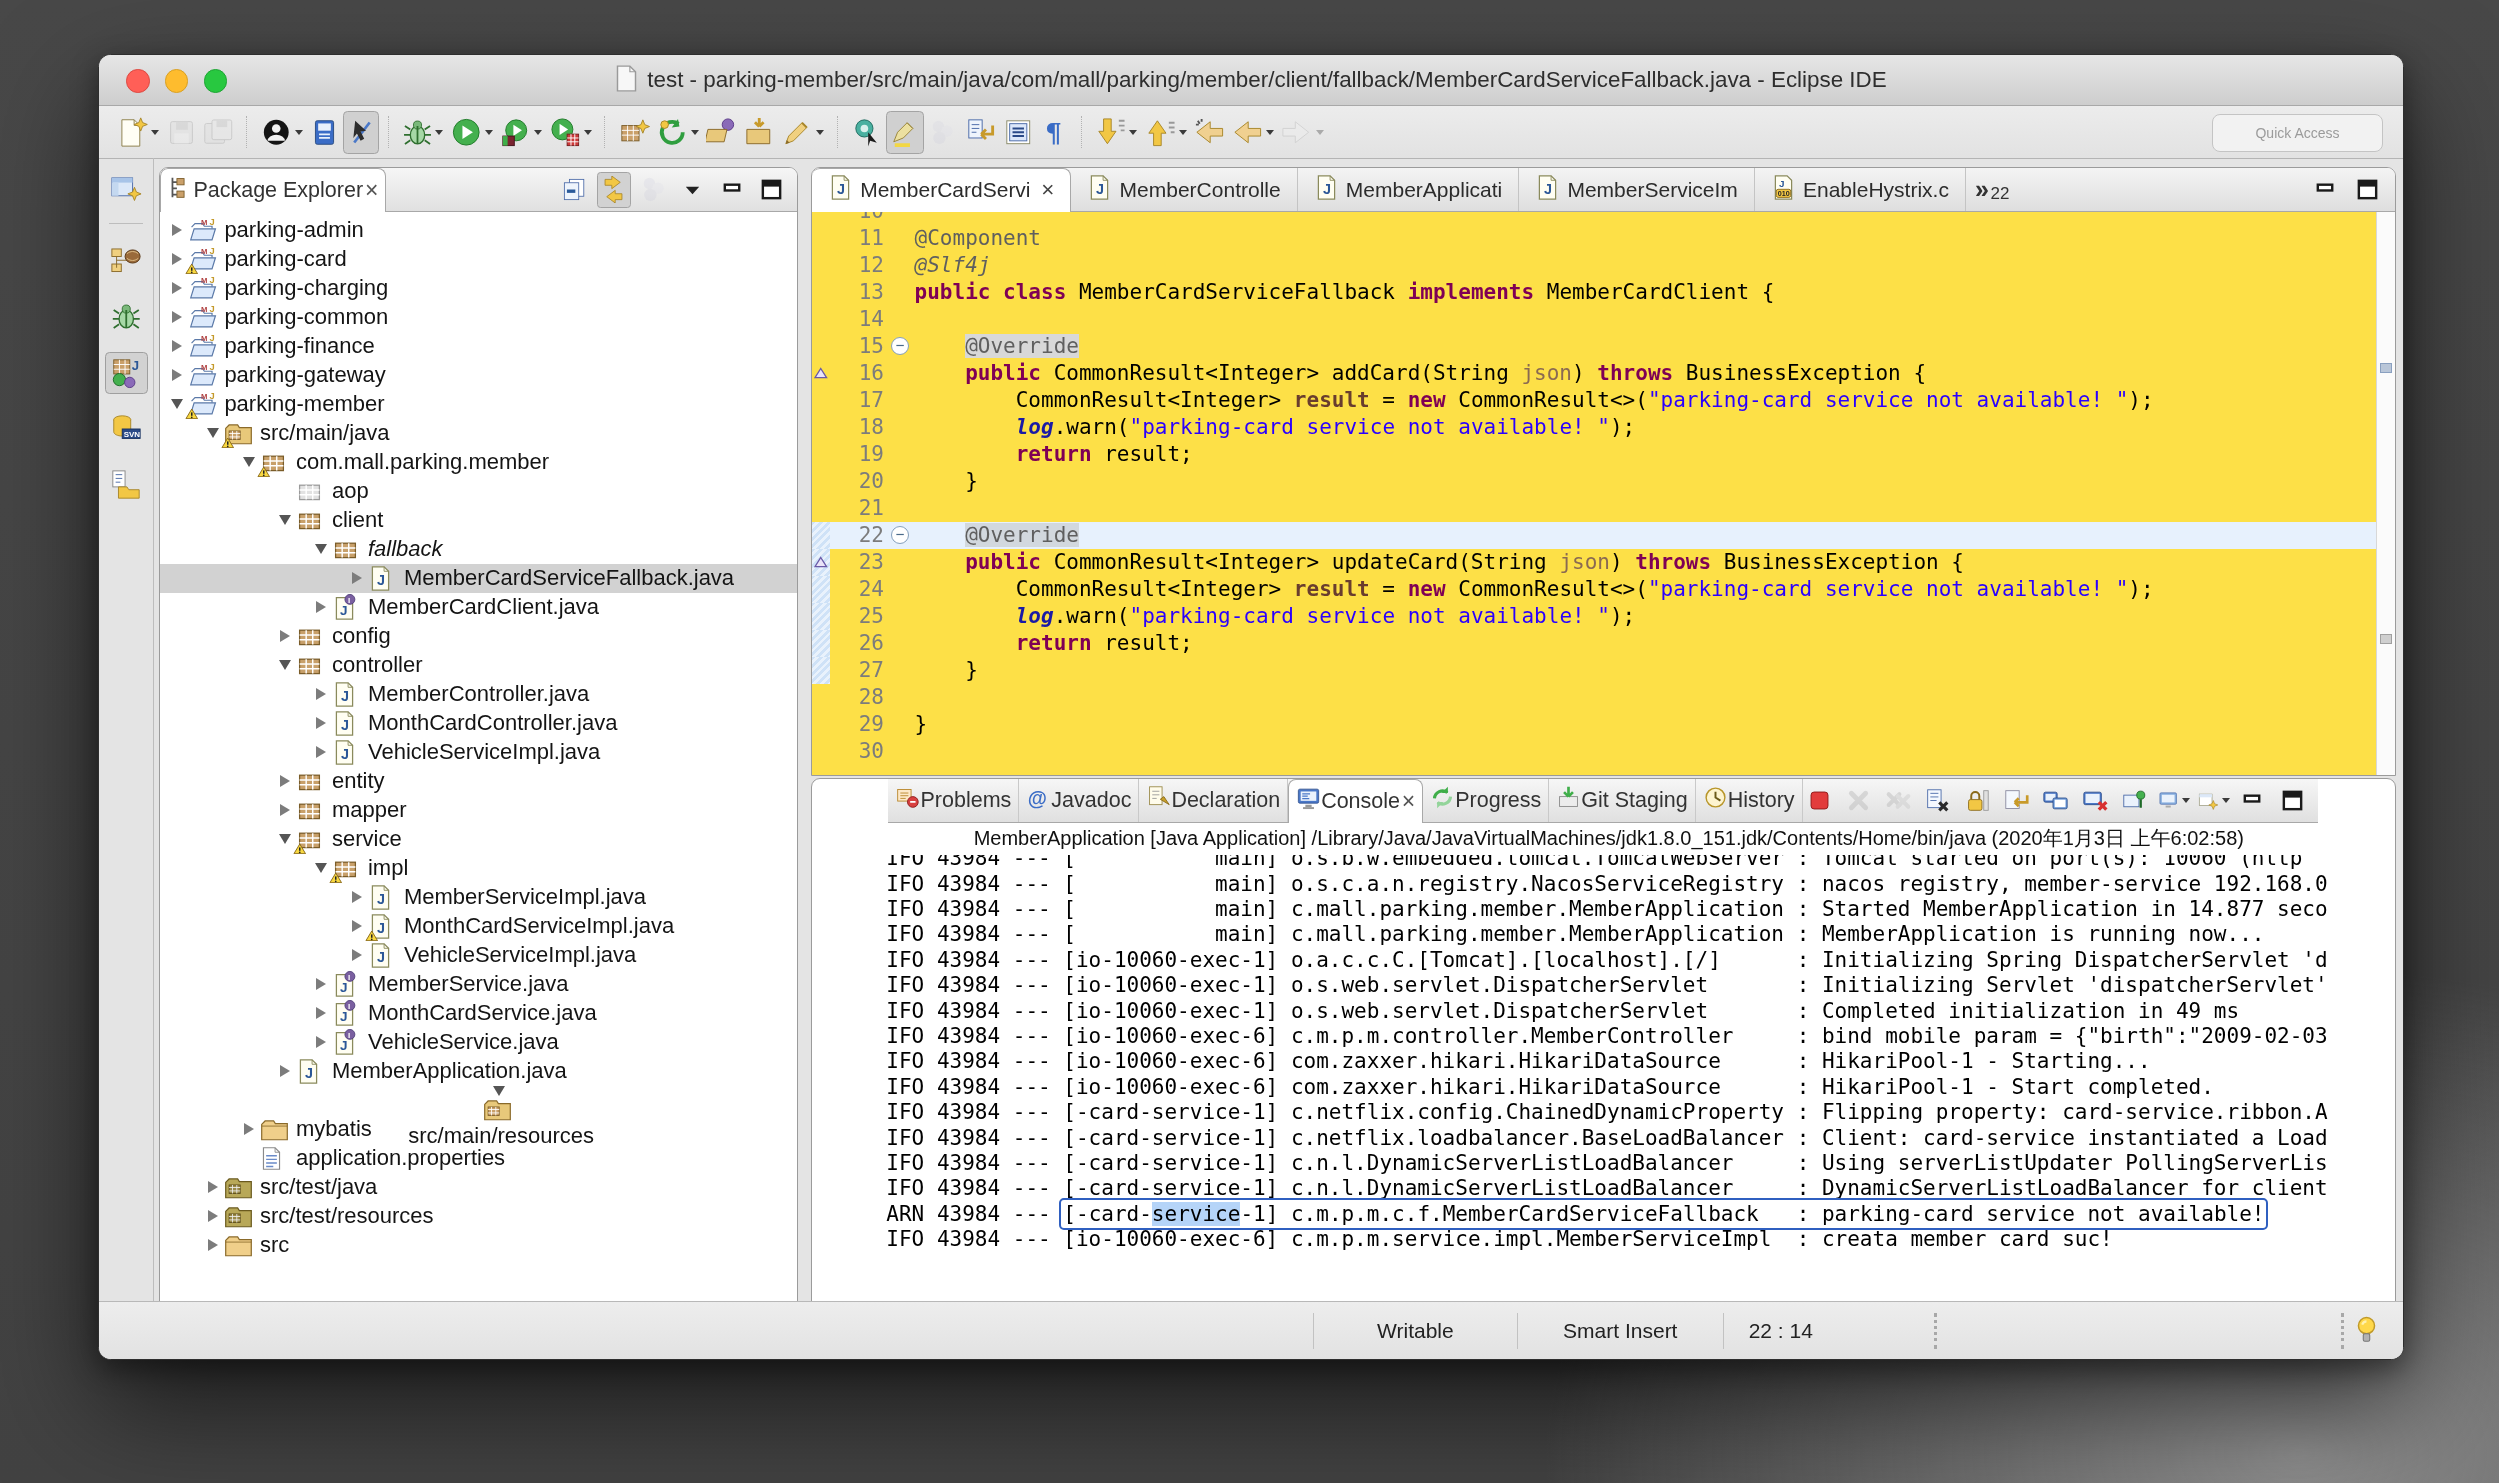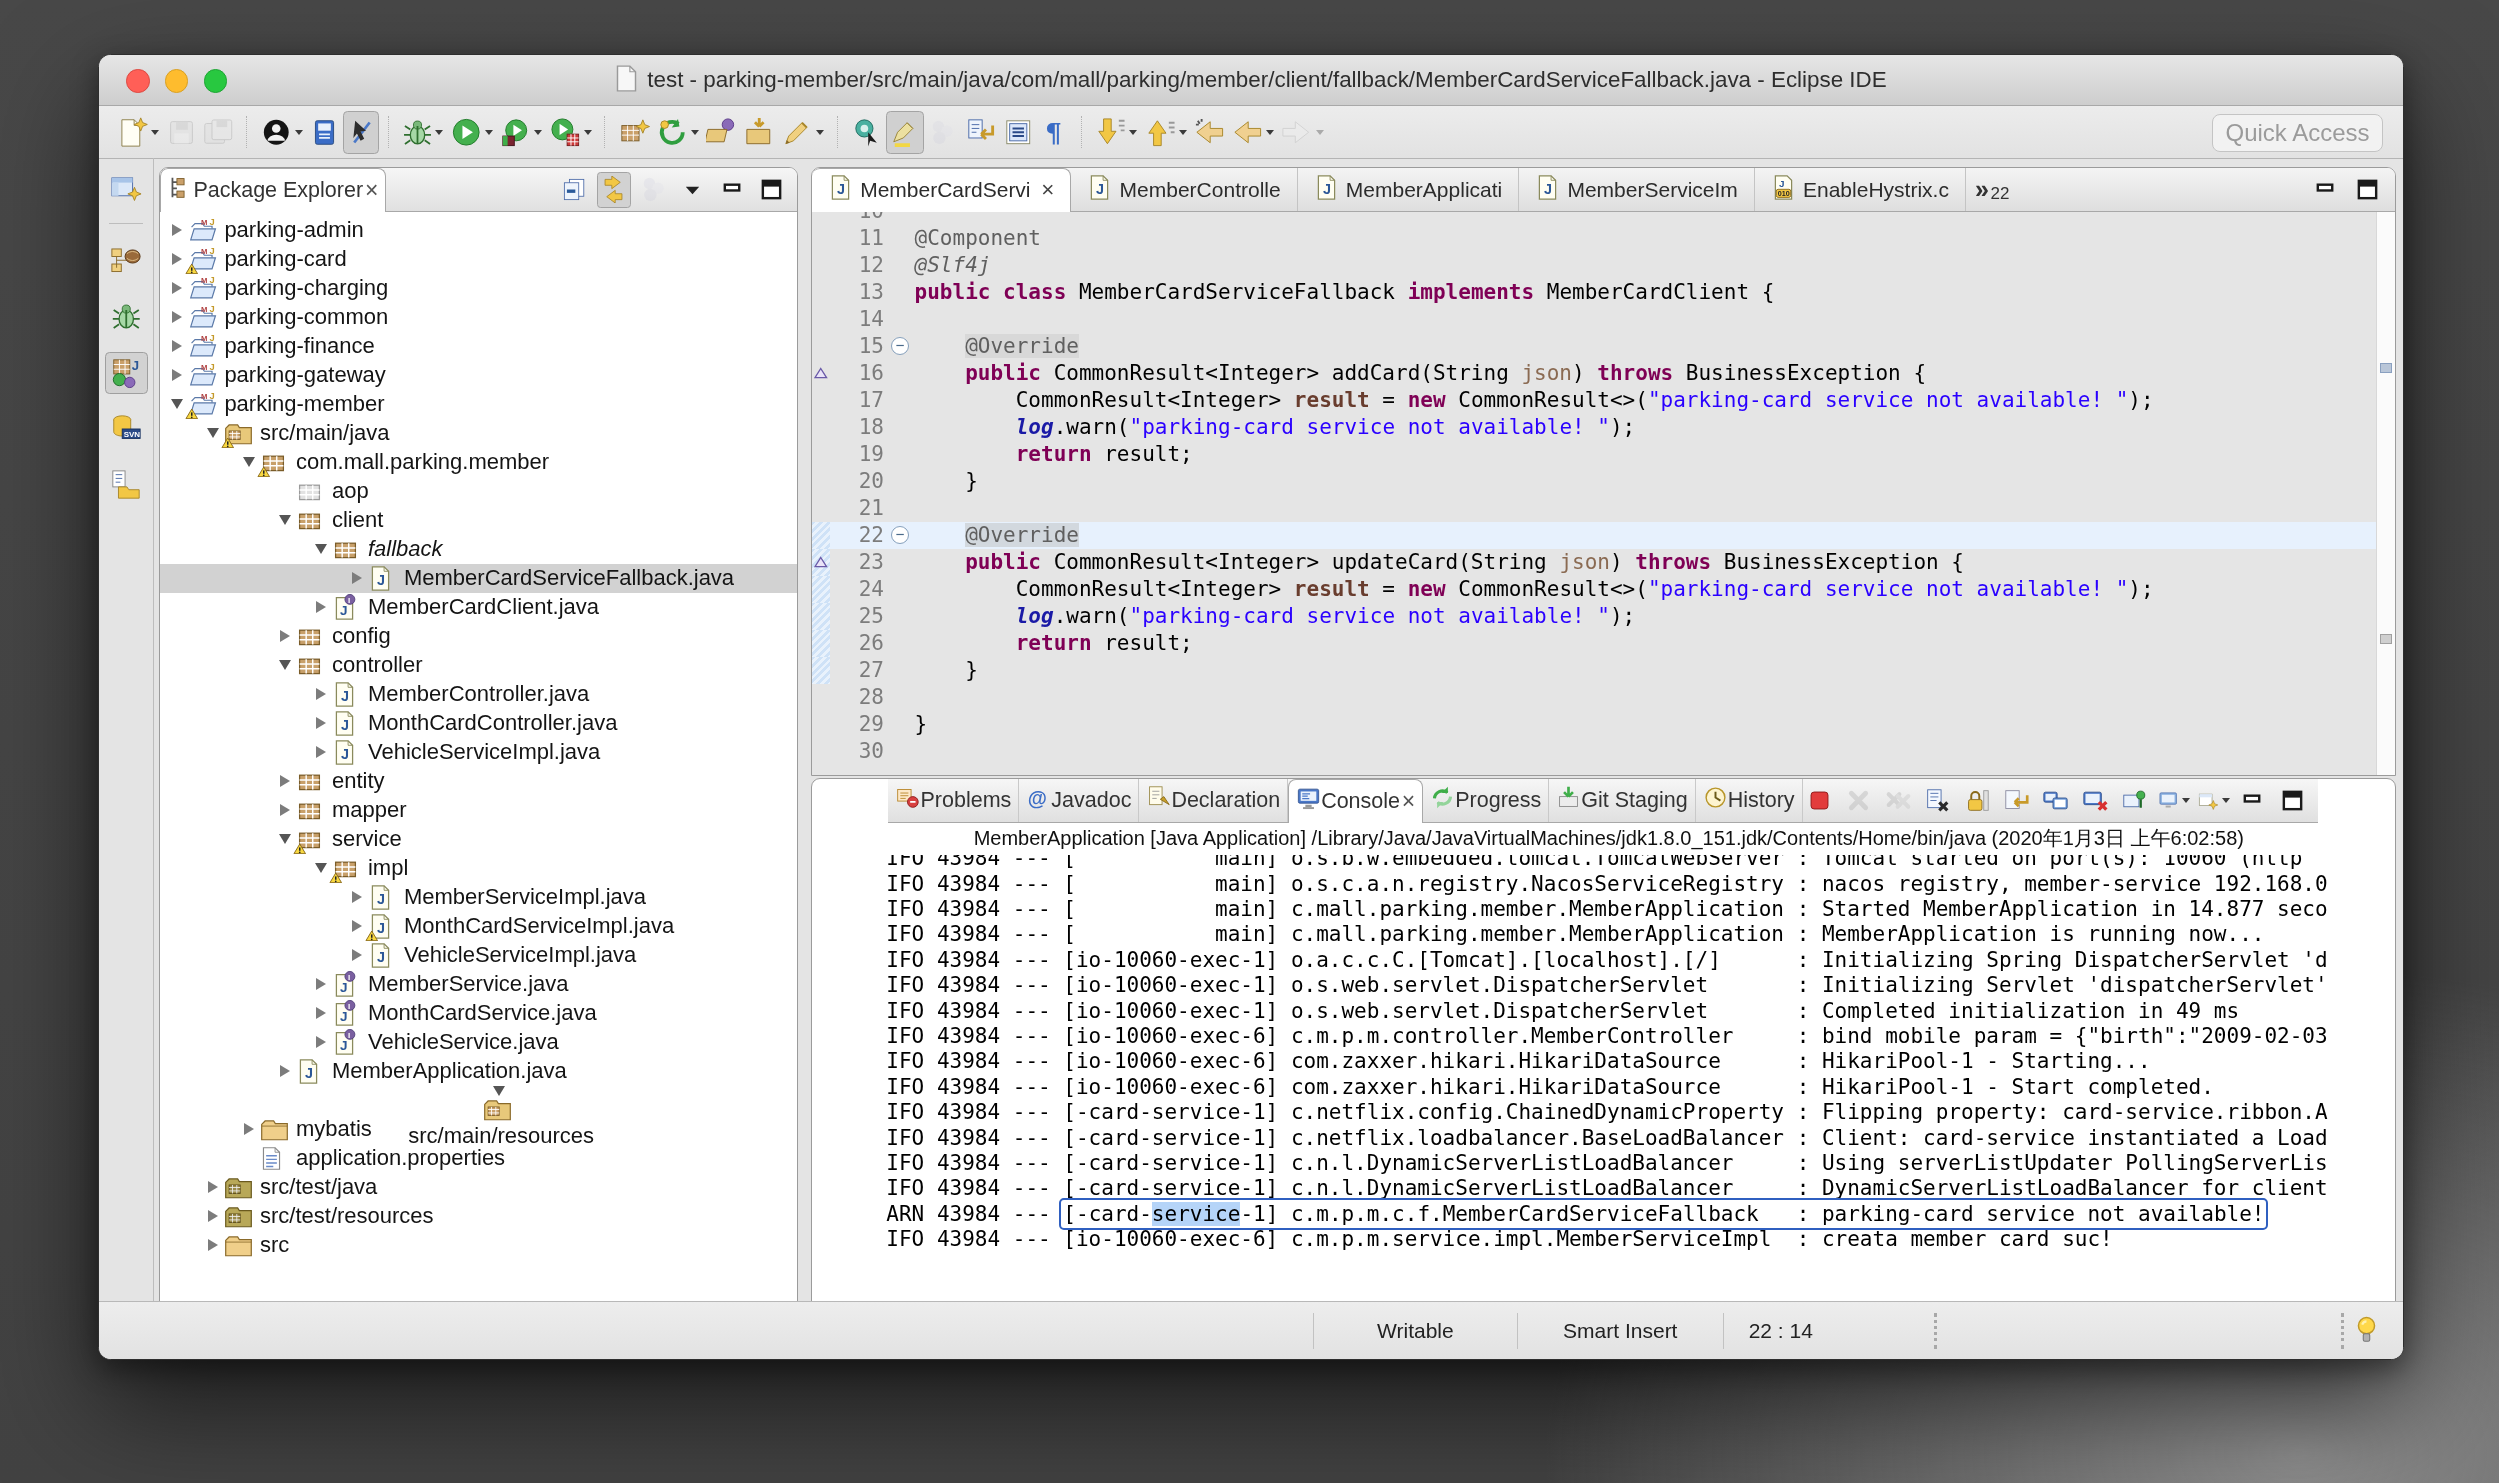--- a/index.html
+++ b/index.html
@@ -26,21 +26,21 @@
   .title-wrap{display:flex;align-items:center;gap:9px;max-width:1706px;}
   .title-text{font-size:22.4px;color:#2e2e2e;white-space:nowrap;}
   
   .toolbar{height:52px;background:linear-gradient(#ececec,#e2e2e2);border-bottom:0.9px solid #b4b4b4;display:flex;align-items:center;padding:0 14.4px;position:relative;}
   .tbi{height:41px;display:flex;align-items:center;justify-content:center;padding:0 2.7px;border:0.9px solid transparent;border-radius:4.5px;}
   .tbi svg{display:block;}
   .tbi.pressed{background:#d0d0d0;border:0.9px solid #a4a4a4;}
   .tbi.dis{opacity:.35;}
   .dd{width:0;height:0;border-left:4.5px solid transparent;border-right:4.5px solid transparent;border-top:5.4px solid #3a3a3a;margin-left:3.6px;}
   .tsep{width:0.9px;height:32px;border-left:0.9px dotted #b2b2b2;margin:0 9px;}
-  .quick-access{position:absolute;right:20px;top:8px;width:169px;height:36px;border:1.8px solid #c4c4c4;border-radius:8px;background:#f2f2f2;color:#9b9b9b;font-size:24px;display:flex;align-items:center;justify-content:center;}
+  .quick-access{position:absolute;right:20px;top:8px;width:169px;height:36px;border:1.8px solid #c4c4c4;border-radius:8px;background:#f2f2f2;color:#9b9b9b;font-size:14px;display:flex;align-items:center;justify-content:center;}
   
   .content{position:absolute;top:103px;bottom:57px;left:0;right:0;display:flex;}
   .pstrip{width:54px;border-right:0.9px solid #bdbdbd;display:flex;flex-direction:column;align-items:center;padding-top:9px;gap:14.4px;flex:none;}
   .pitem{width:41px;height:40px;display:flex;align-items:center;justify-content:center;border:0.9px solid transparent;border-radius:4.5px;}
   .pitem.pressed{background:#d2d2d2;border:0.9px solid #9f9f9f;}
   .phr{width:34px;border-top:0.9px solid #bdbdbd;}
   
   .view{border:0.9px solid #9b9b9b;border-radius:9px 9px 0 0;background:#fff;overflow:hidden;display:flex;flex-direction:column;}
   .explorer-col{width:639px;flex:none;padding:9px 5.4px 0 5.4px;}
   .explorer-view{height:100%;}
@@ -67,21 +67,21 @@
   .editor-col{flex:1;display:flex;flex-direction:column;padding:9px 7.2px 0 7.2px;min-width:0;}
   .editor-view{height:607px;flex:none;}
   .etabbar{height:43px;background:linear-gradient(#f4f4f4,#dedede);border-bottom:0.9px solid #a8a8a8;display:flex;align-items:stretch;flex:none;}
   .etab{display:flex;align-items:center;gap:7.2px;padding:0 16px;font-size:21px;color:#2c2c2c;border-right:0.9px solid #c4c4c4;white-space:nowrap;}
   .etab.active{background:#fff;border-right:0.9px solid #a8a8a8;border-radius:8px 8px 0 0;border-top:0.9px solid #a8a8a8;margin-bottom:-0.9px;}
   .etab .x{font-size:22.4px;color:#444;margin-left:3.6px;}
   .etab-overflow{display:flex;align-items:flex-end;padding:3.6px 9px 7.2px 9px;color:#333;}
   .etab-overflow .chev{font-size:25px;font-weight:bold;}
   .etab-overflow .ovn{font-size:17px;margin-left:1.8px;}
   .ewin{margin-left:auto;display:flex;align-items:center;gap:7.2px;padding-right:10.8px;}
-  .edbody{flex:1;display:flex;overflow:hidden;position:relative;background:#e5e5e5;}
+  .edbody{flex:1;display:flex;overflow:hidden;position:relative;background:#fde047;}
   .codewrap{flex:1;margin-top:-14.4px;overflow:hidden;}
   .crow{display:flex;height:27px;line-height:27px;font-family:"DejaVu Sans Mono", monospace;font-size:21px;}
   .mk{width:18px;flex:none;position:relative;display:flex;align-items:center;justify-content:center;}
   .mk.range{background:repeating-linear-gradient(135deg,#cfe2f7 0 2.7px,#e9f2fc 2.7px 5.4px);}
   .lnum{width:54px;flex:none;text-align:right;color:#7c7c7c;padding-right:3.6px;}
   .lfold{width:27px;flex:none;position:relative;}
   .fm{position:absolute;left:3.6px;top:4.5px;width:16px;height:16px;border:1.3px solid #86a0bc;border-radius:50%;color:#4a6a8a;font-size:14.4px;line-height:14.4px;text-align:center;background:#fff;}
   .ct{flex:1;white-space:pre;color:#000;}
   .crow.cur .lnum,.crow.cur .lfold,.crow.cur .ct{background:#e7f1fd;}
   .tk-k{color:#7f0055;font-weight:bold;}

